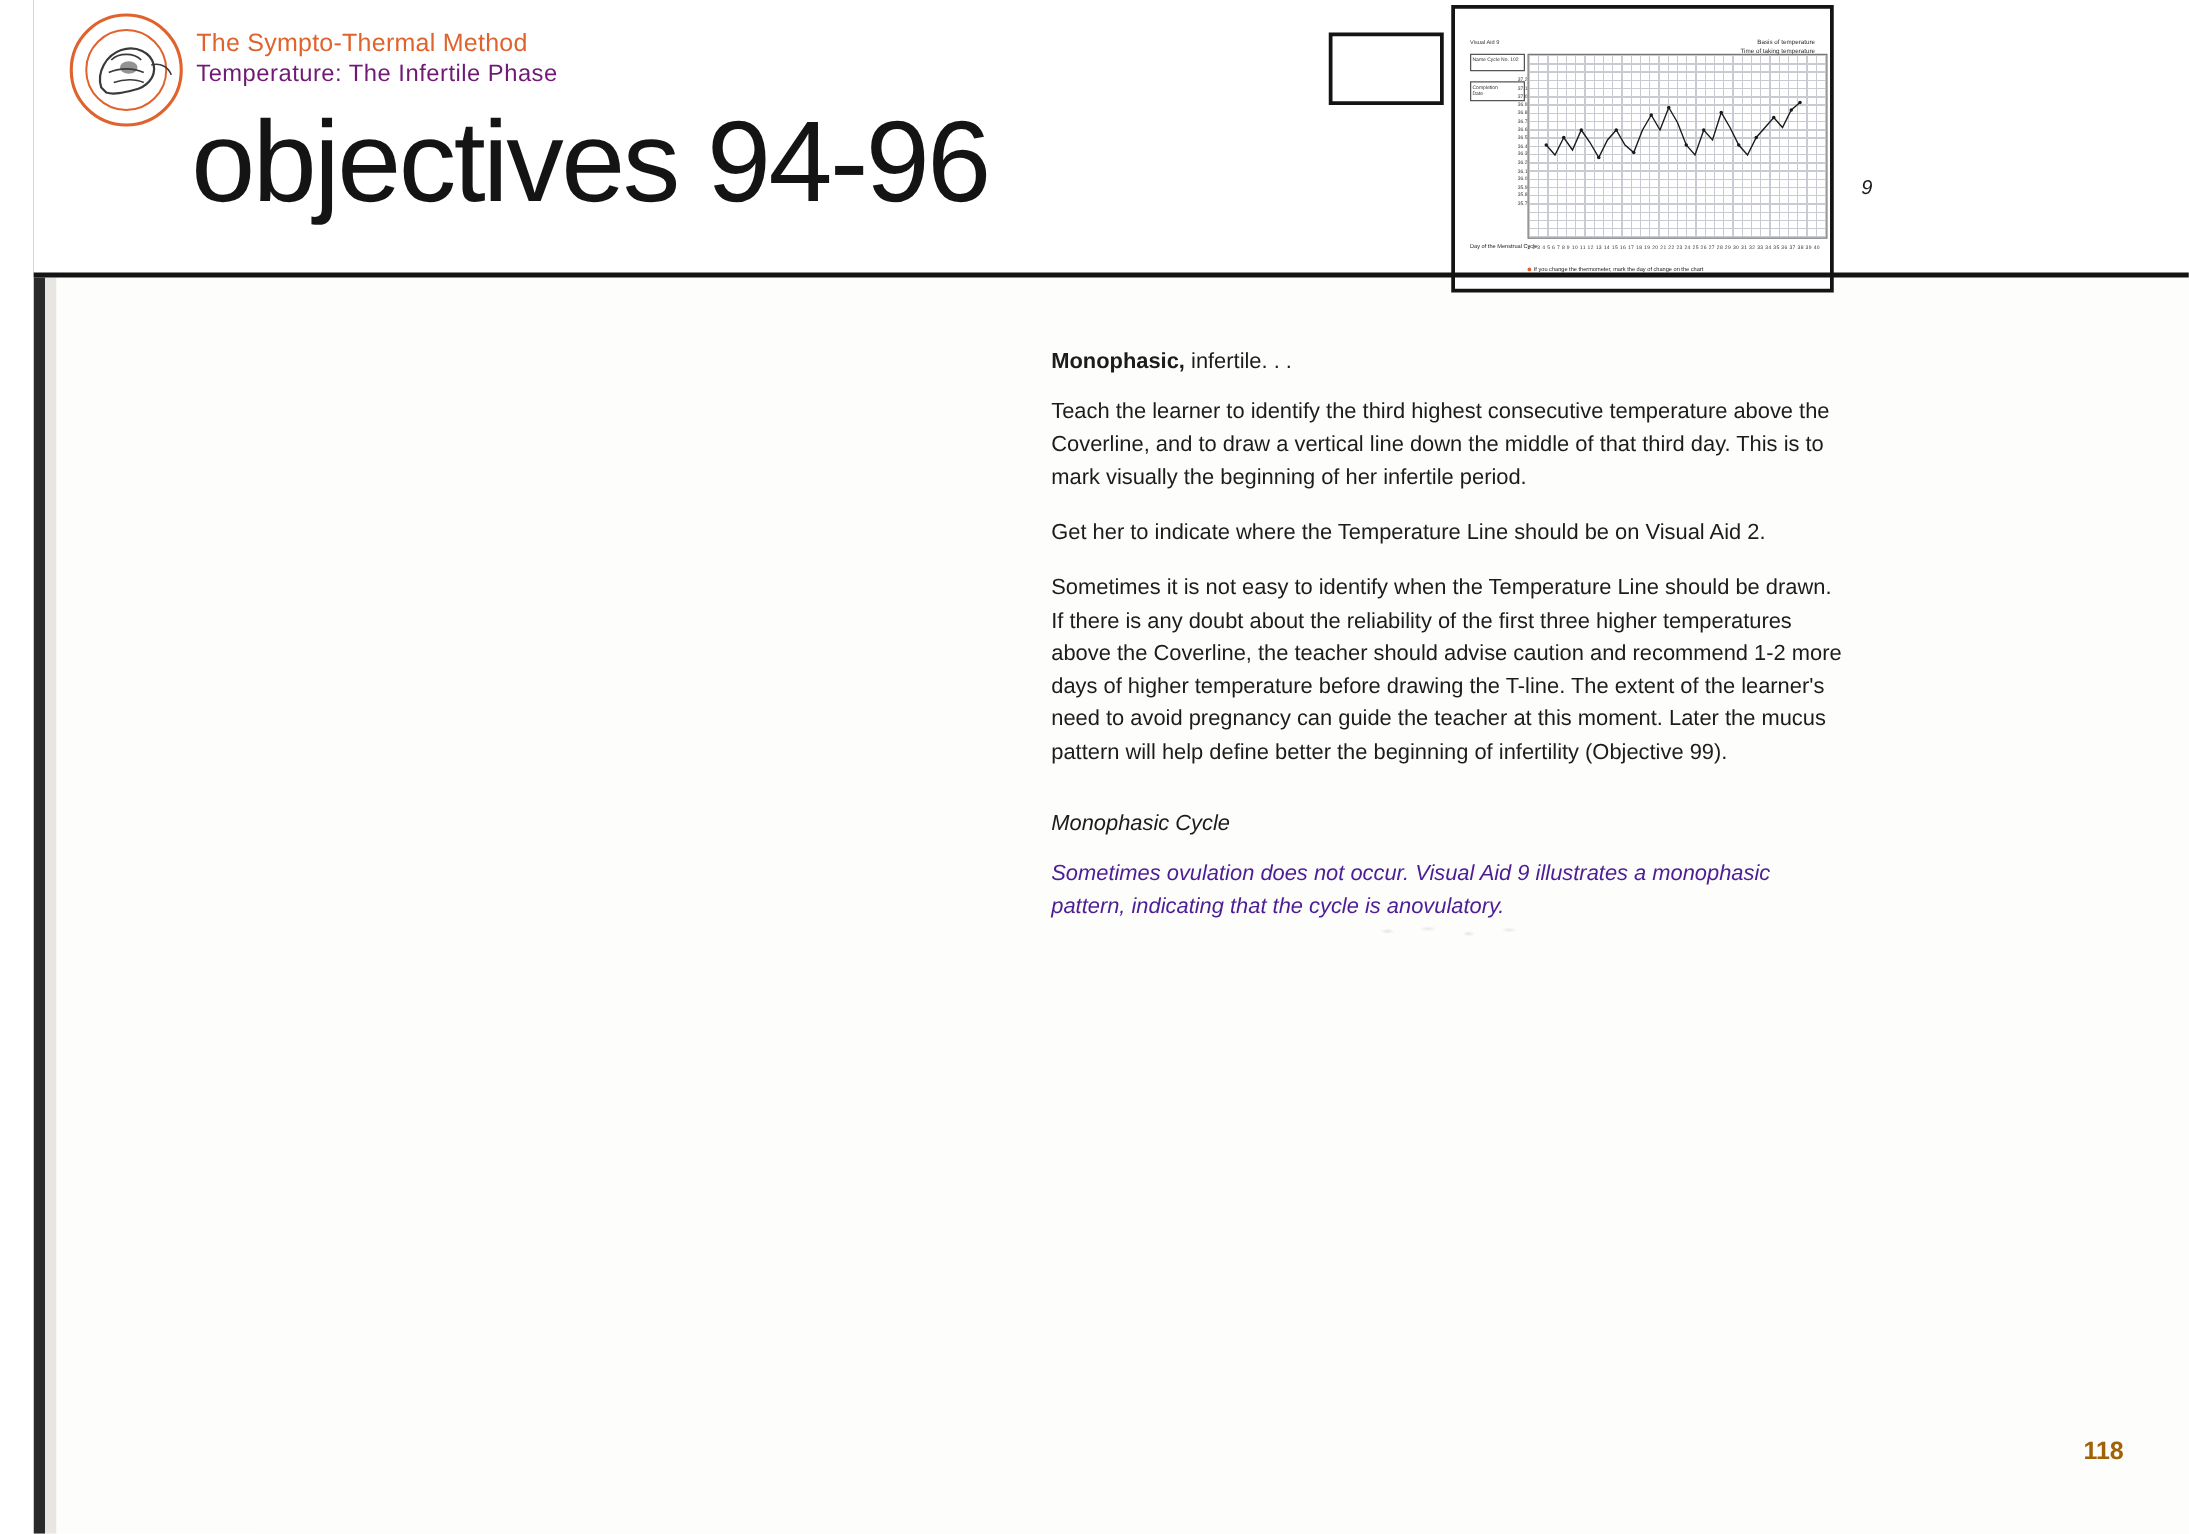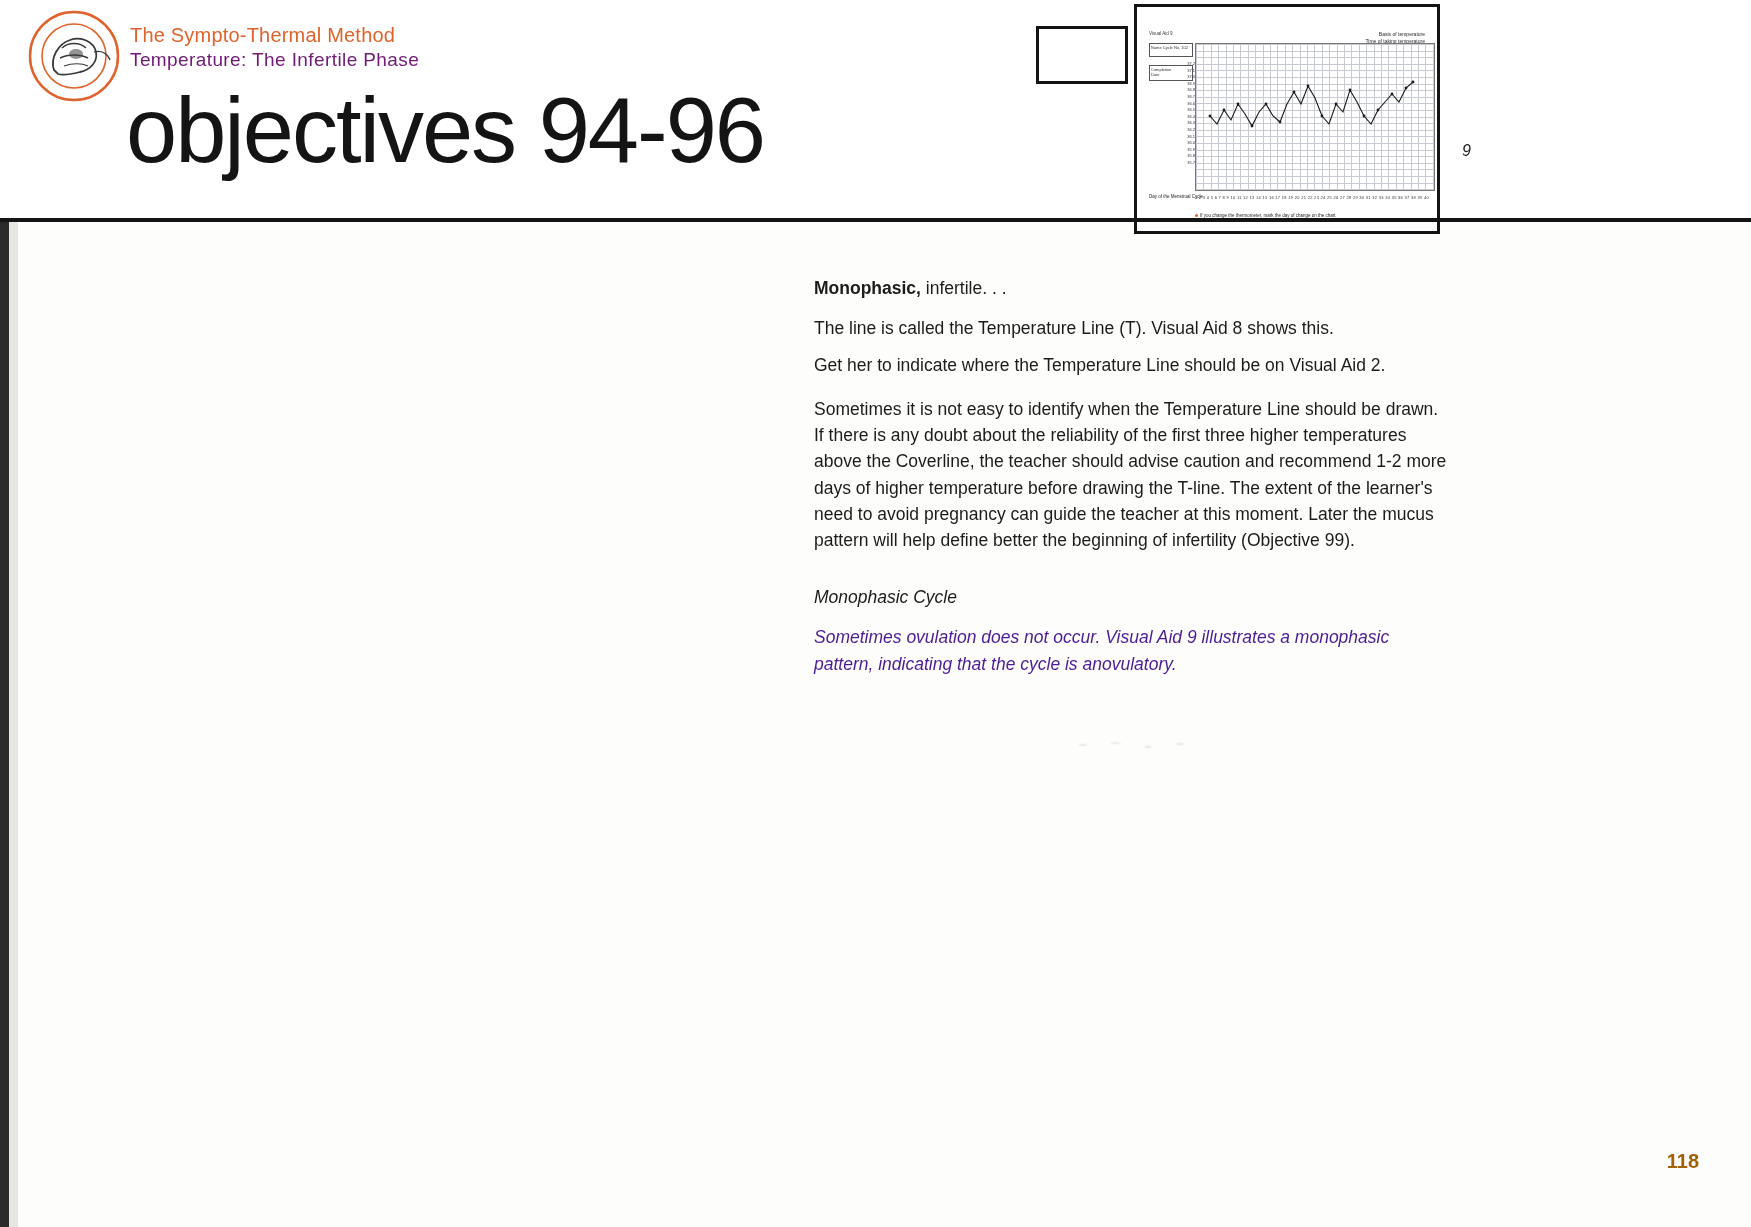--- a/index.html
+++ b/index.html
@@ -13,20 +13,21 @@
     position: relative;
     font-family: "Liberation Sans", sans-serif;
     color: #1a1a1a;
     overflow: hidden;
   }
 
   .page {
     position: absolute;
     inset: 0;
     background: #fdfdfb;
+    margin-left: 27px;
   }
 
   
   .header {
     position: absolute;
     left: 0;
     top: 0;
     width: 1751px;
     height: 222px;
     background: #ffffff;
@@ -373,21 +374,21 @@
     <div class="aid-page-num">9</div>
 
     <div class="header-rule"></div>
   </div>
 
   <div class="col">
     <p class="lead">
       <b>Monophasic,</b><span> infertile. . .</span>
     </p>
 
-    <p class="para tight">The line is called the Temperature Line (T). Visual Aid 8 shows this.</p>
+    <p class="para">Teach the learner to identify the third highest consecutive temperature above the Coverline, and to draw a vertical line down the middle of that third day. This is to mark visually the beginning of her infertile period.</p>
     <p class="para">Get her to indicate where the Temperature Line should be on Visual Aid 2.</p>
     <p class="para">Sometimes it is not easy to identify when the Temperature Line should be drawn. If there is any doubt about the reliability of the first three higher temperatures above the Coverline, the teacher should advise caution and recommend 1-2 more days of higher temperature before drawing the T-line. The extent of the learner's need to avoid pregnancy can guide the teacher at this moment. Later the mucus pattern will help define better the beginning of infertility (Objective 99).</p>
 
     <p class="sub-italic">Monophasic Cycle</p>
     <p class="para-italic">Sometimes ovulation does not occur. Visual Aid 9 illustrates a monophasic pattern, indicating that the cycle is anovulatory.</p>
   </div>
 
   <div class="smudge"></div>
 
   <div class="folio">118</div>

